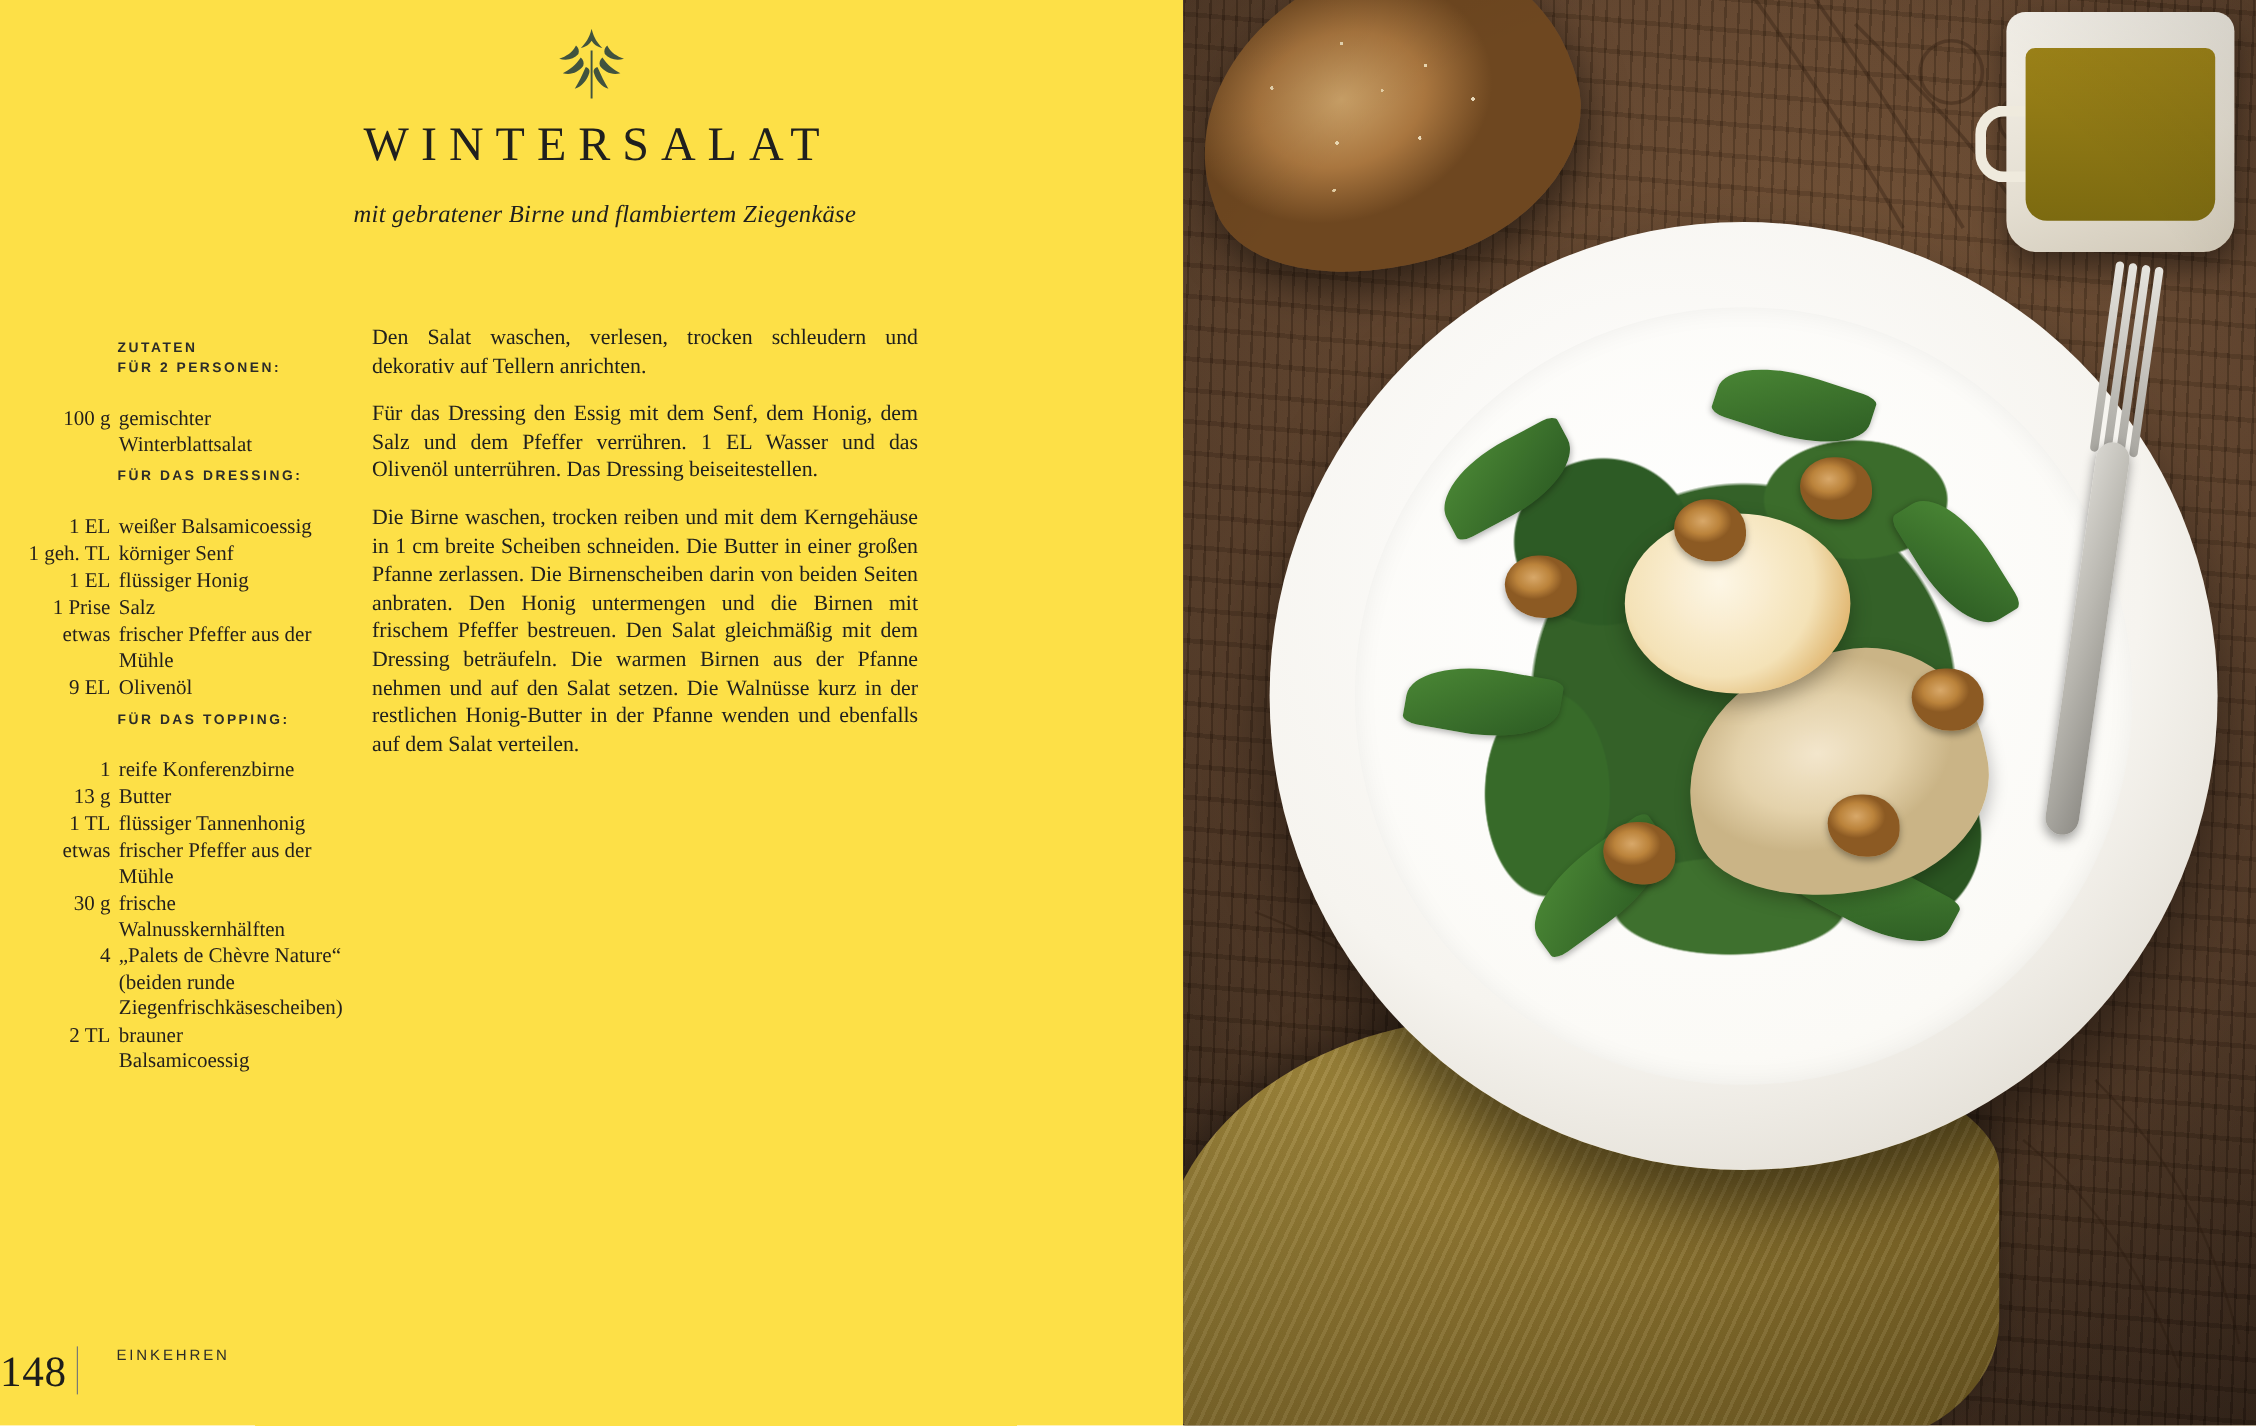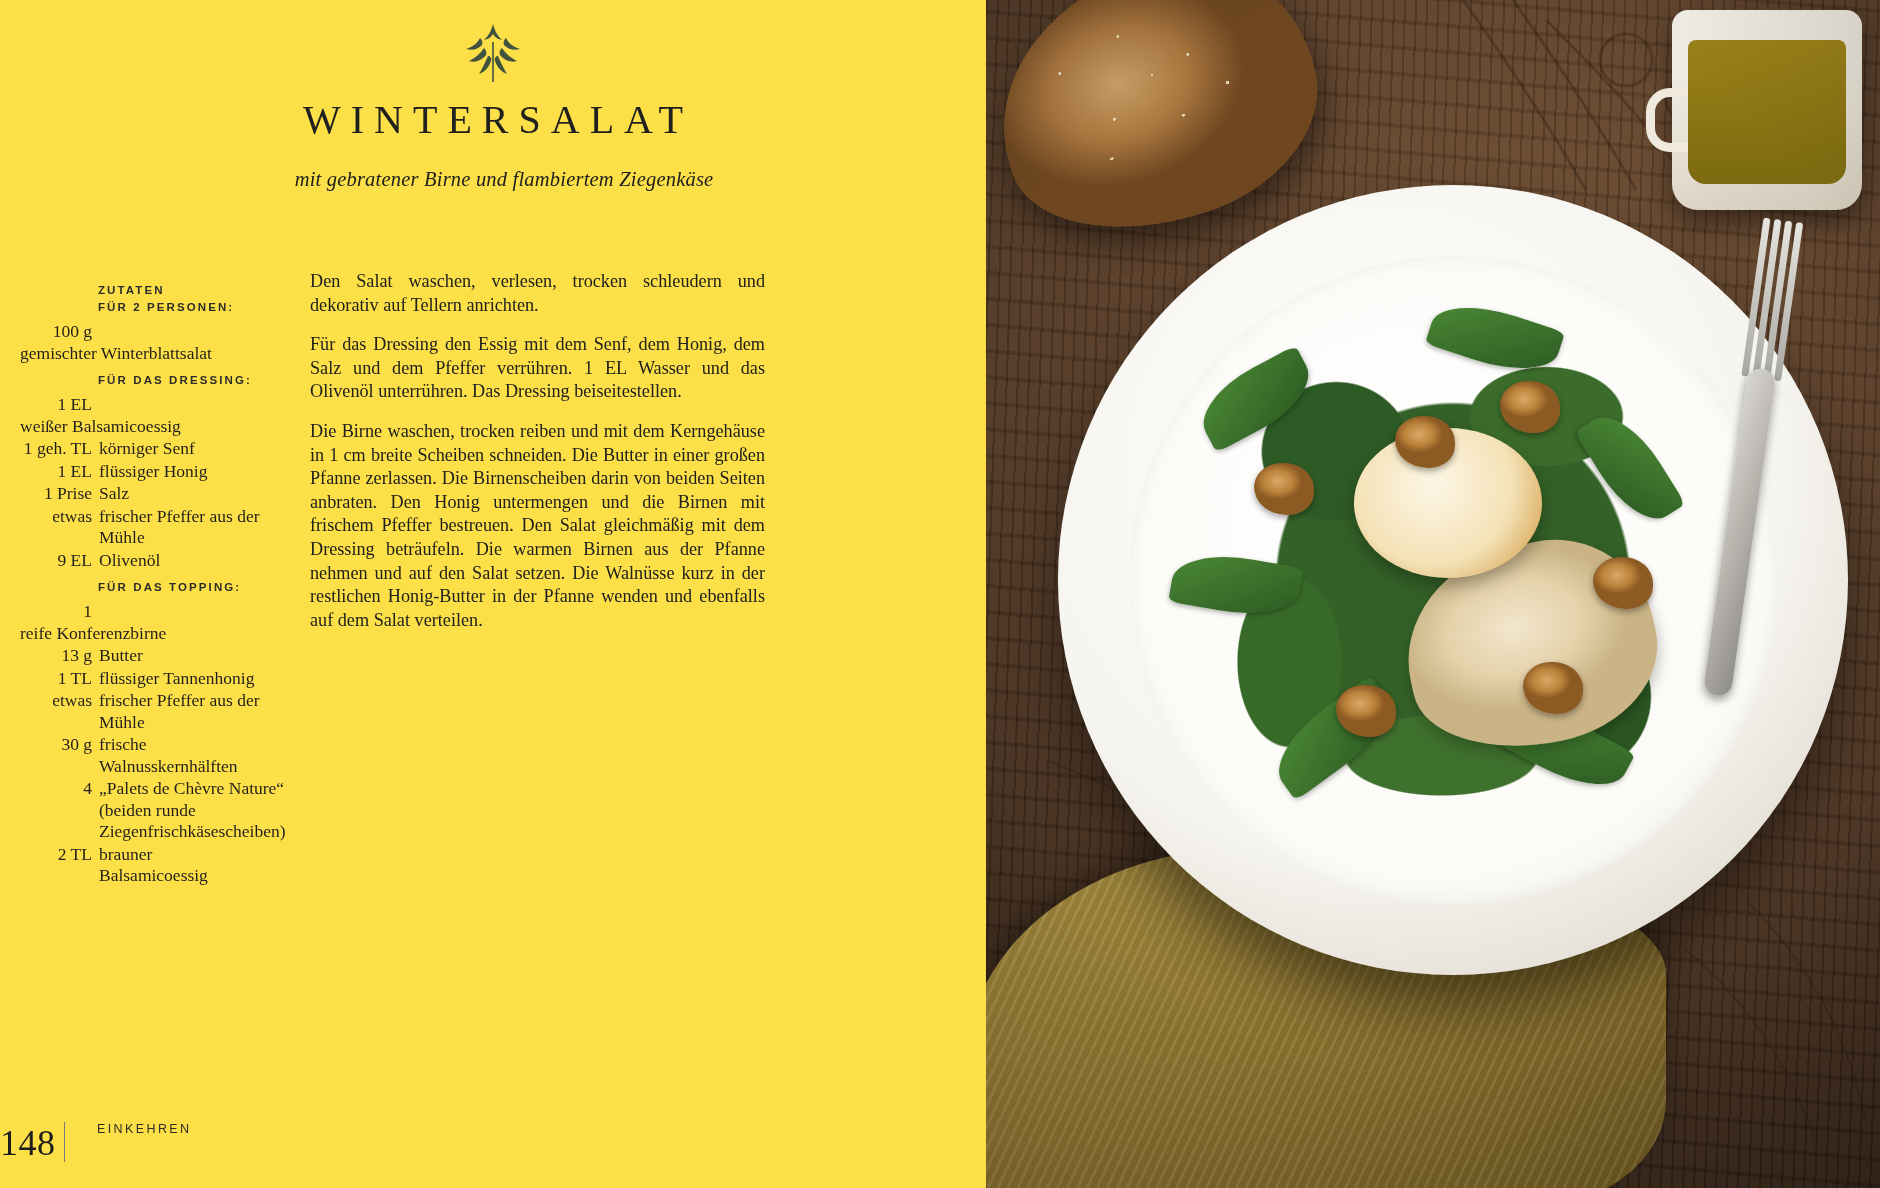--- a/index.html
+++ b/index.html
@@ -92,21 +92,21 @@
   .ing-row .qty {
     width: 72px;
     text-align: right;
     padding-right: 7px;
     flex: 0 0 auto;
     white-space: nowrap;
   }
   .ing-row .name {
     flex: 1 1 auto;
   }
-  .ing-first { margin-top: 5px; flex-direction: column; }
+  .ing-first { margin-top: 22px; }
   
   .method {
     position: absolute;
     top: 270px;
     left: 310px;
     width: 455px;
   }
   .method p {
     margin: 0 0 16px 0;
     font-size: 18.2px;

